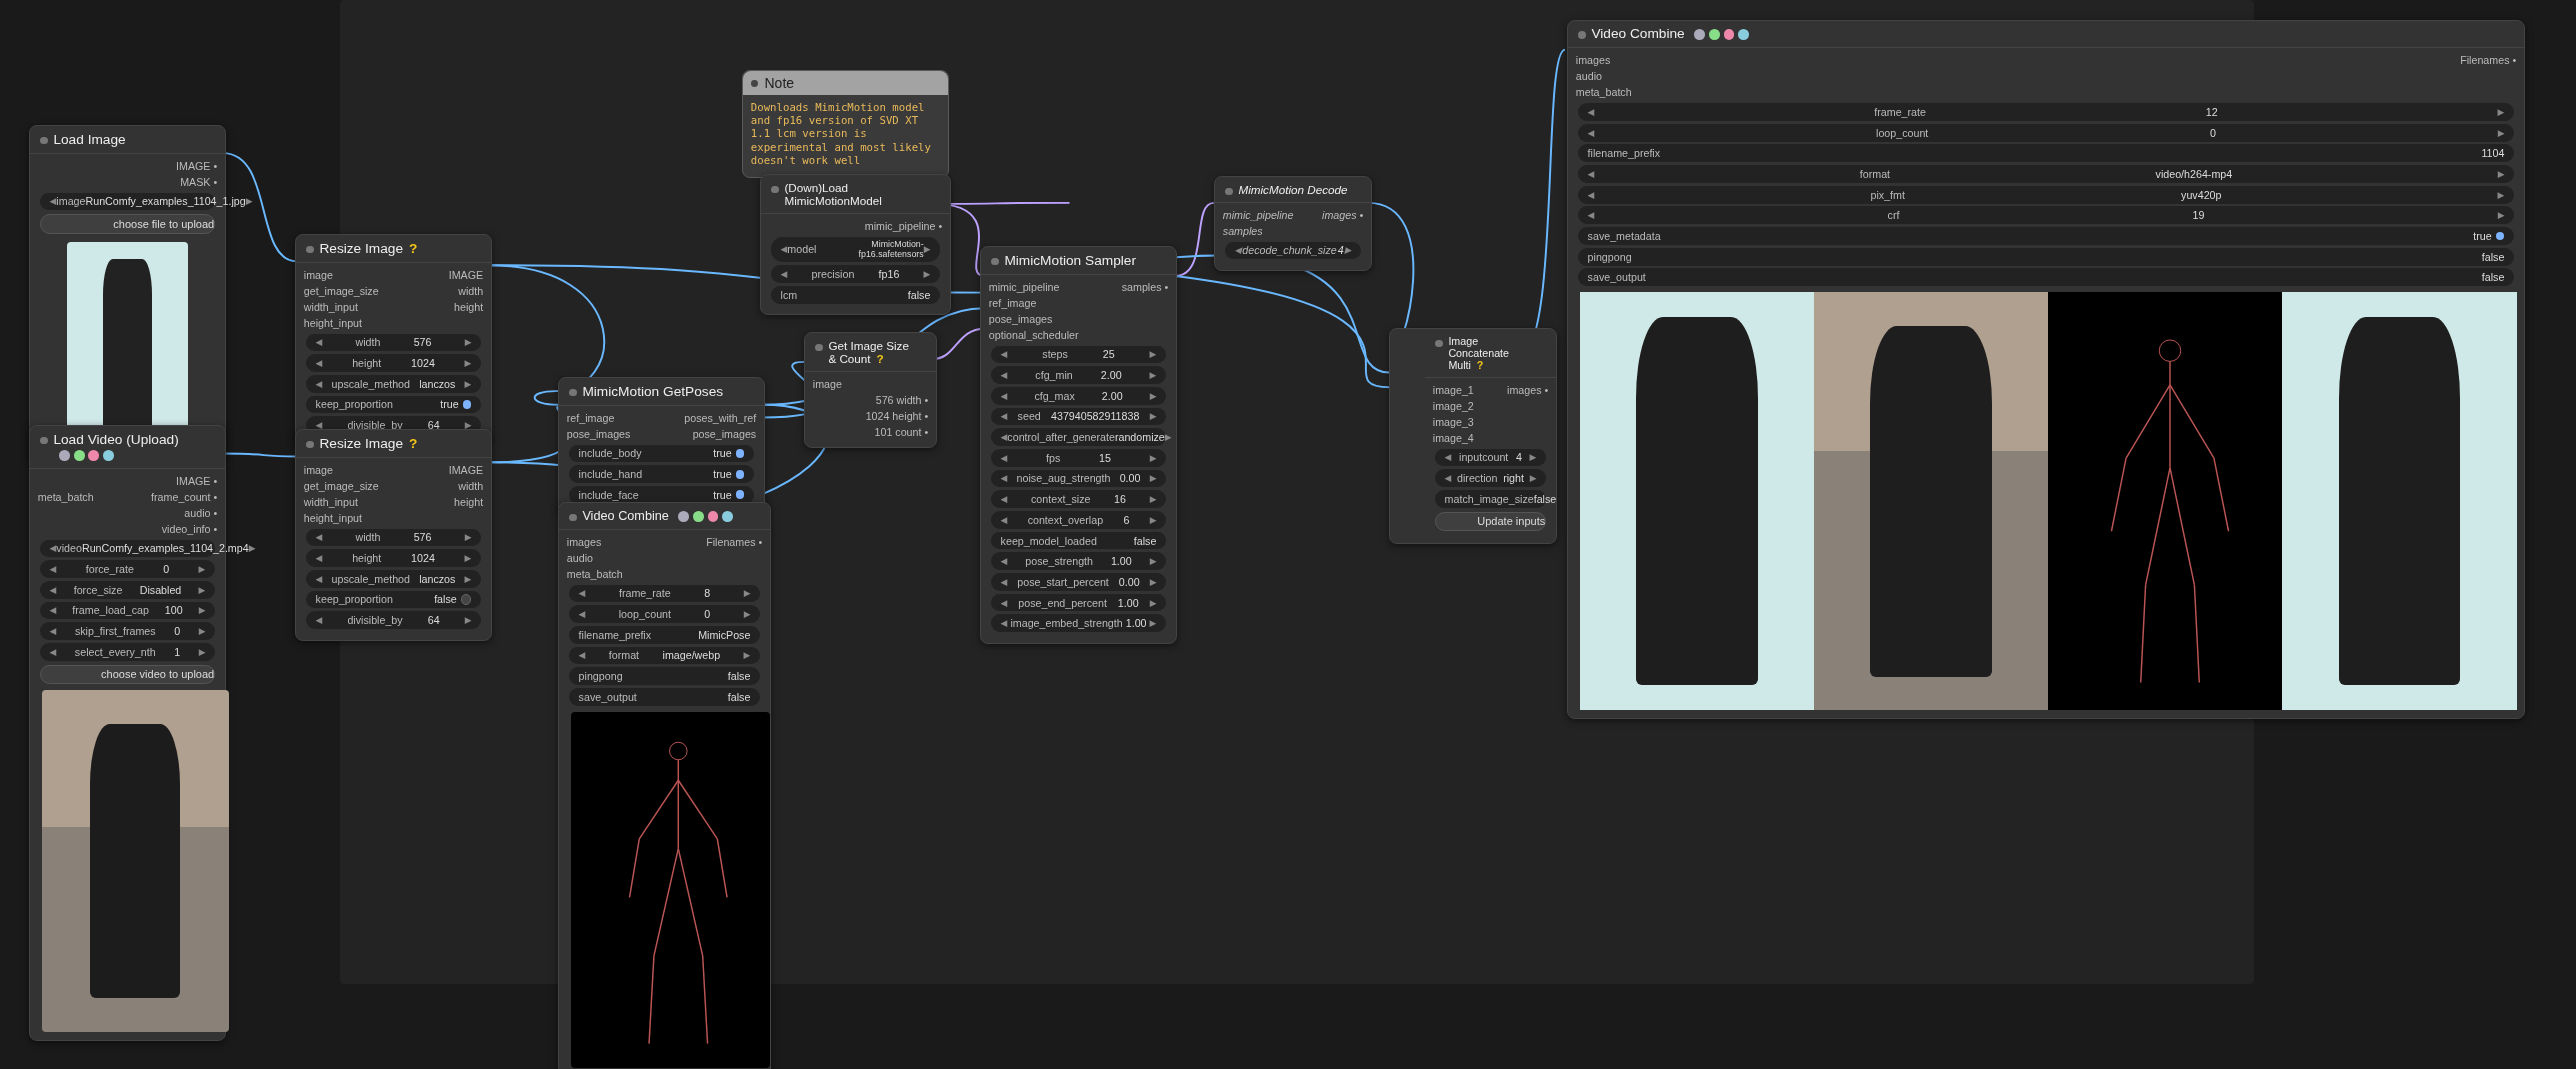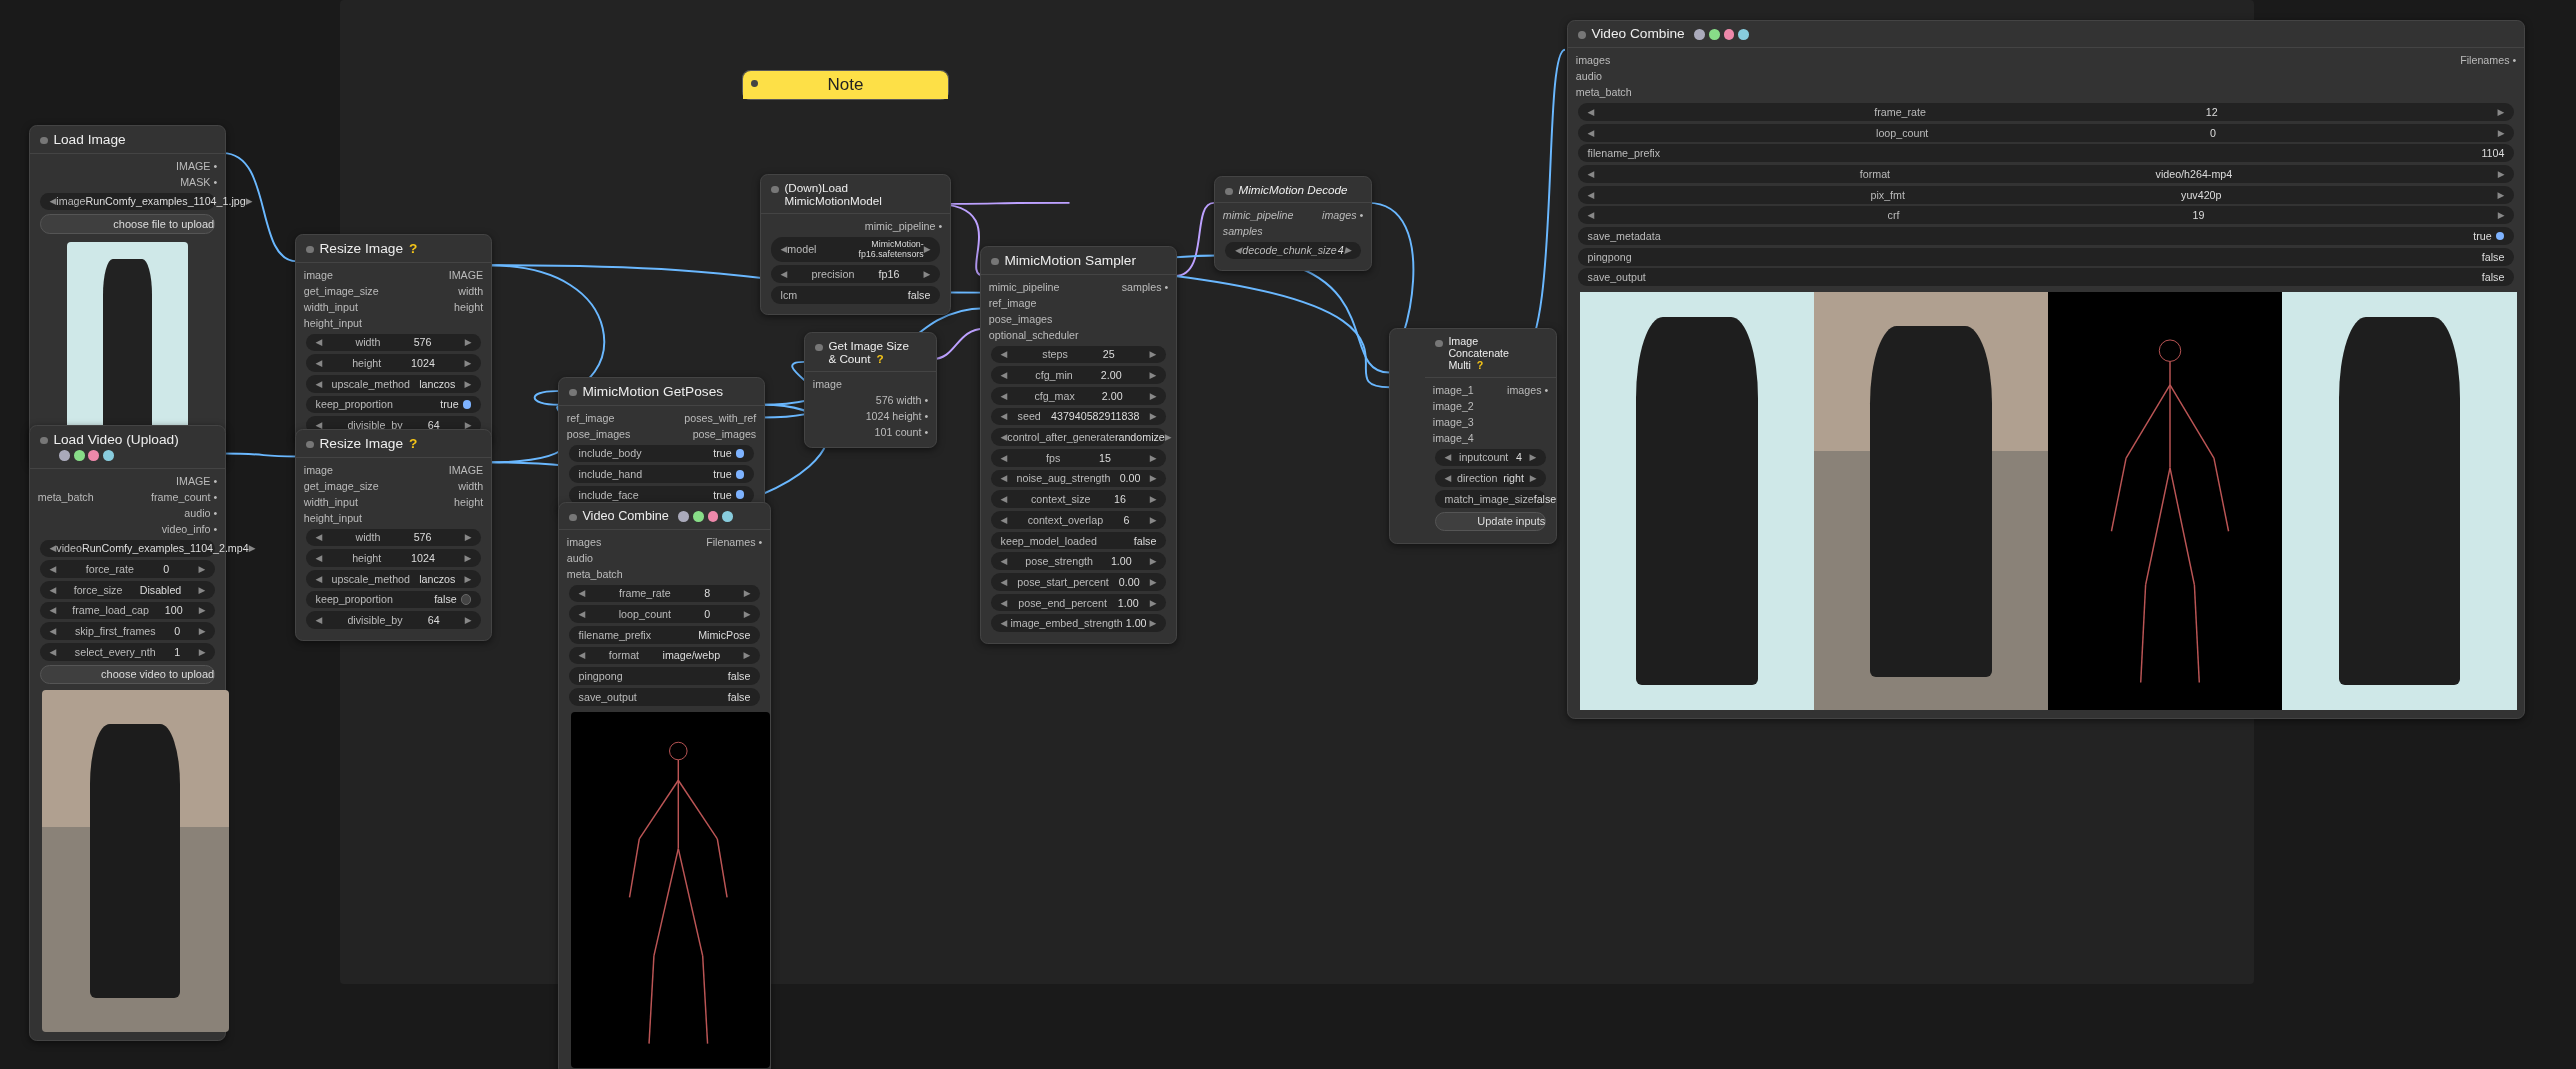--- a/index.html
+++ b/index.html
@@ -110,28 +110,27 @@
   }
   
   .note {
     position: absolute;
     background: #3a3a3a;
     border: 1px solid #5a5a5a;
     border-radius: 7.8px;
     color: #eee;
   }
   .note-title {
-    font-size: 17px;
+    font-size: 14px;
     padding: 3.9px 21.5px;
     position: relative;
-    background: #fde047;
+    background: #a3a3a3;
     border-top-left-radius: 7.8px;
     border-top-right-radius: 7.8px;
     color:#222;
-    text-align:center;
   }
   .note-title::before {
     content:"";
     position:absolute; left:7.8px; top:8.8px;
     width:6.8px; height:6.8px; border-radius:50%; background:#444;
   }
   .note-body {
     padding: 5.9px 7.8px 9.8px 7.8px;
     font-family: monospace;
     font-size: 10.7px;
@@ -172,20 +171,21 @@
     <path d="M956,368 C980,368 980,337 1009,337" stroke="#bda1ff" stroke-width="2" fill="none"></path>
     <path d="M1204,283 C1240,283 1220,208 1244,208" stroke="#bda1ff" stroke-width="2" fill="none"></path>
     <path d="M1402,208 C1480,208 1440,367 1424,367" stroke="#6ab8ff" stroke-width="2" fill="none"></path>
     <path d="M1204,283 C1500,320 1350,397 1424,397" stroke="#6ab8ff" stroke-width="2" fill="none"></path>
     <path d="M1009,300 C1480,180 1350,382 1424,382" stroke="#6ab8ff" stroke-width="2" fill="none"></path>
     <path d="M1555,367 C1600,367 1580,51 1604,51" stroke="#6ab8ff" stroke-width="2" fill="none"></path>
   </svg>
 
   <div class="note" style="left:742px; top:70px; width:205px;">
     <div class="note-title">Note</div>
+    <div class="note-body">Downloads MimicMotion model and fp16 version of SVD XT 1.1  lcm version is experimental and most likely doesn't work well</div>
   </div>
 
   <div class="node" style="left:29px; top:125px; width:195px;">
     <div class="node-title">Load Image</div>
     <div class="body">
       <div class="row">
           <span></span>
           <span class="out">IMAGE •</span>
         </div>
       <div class="row">

